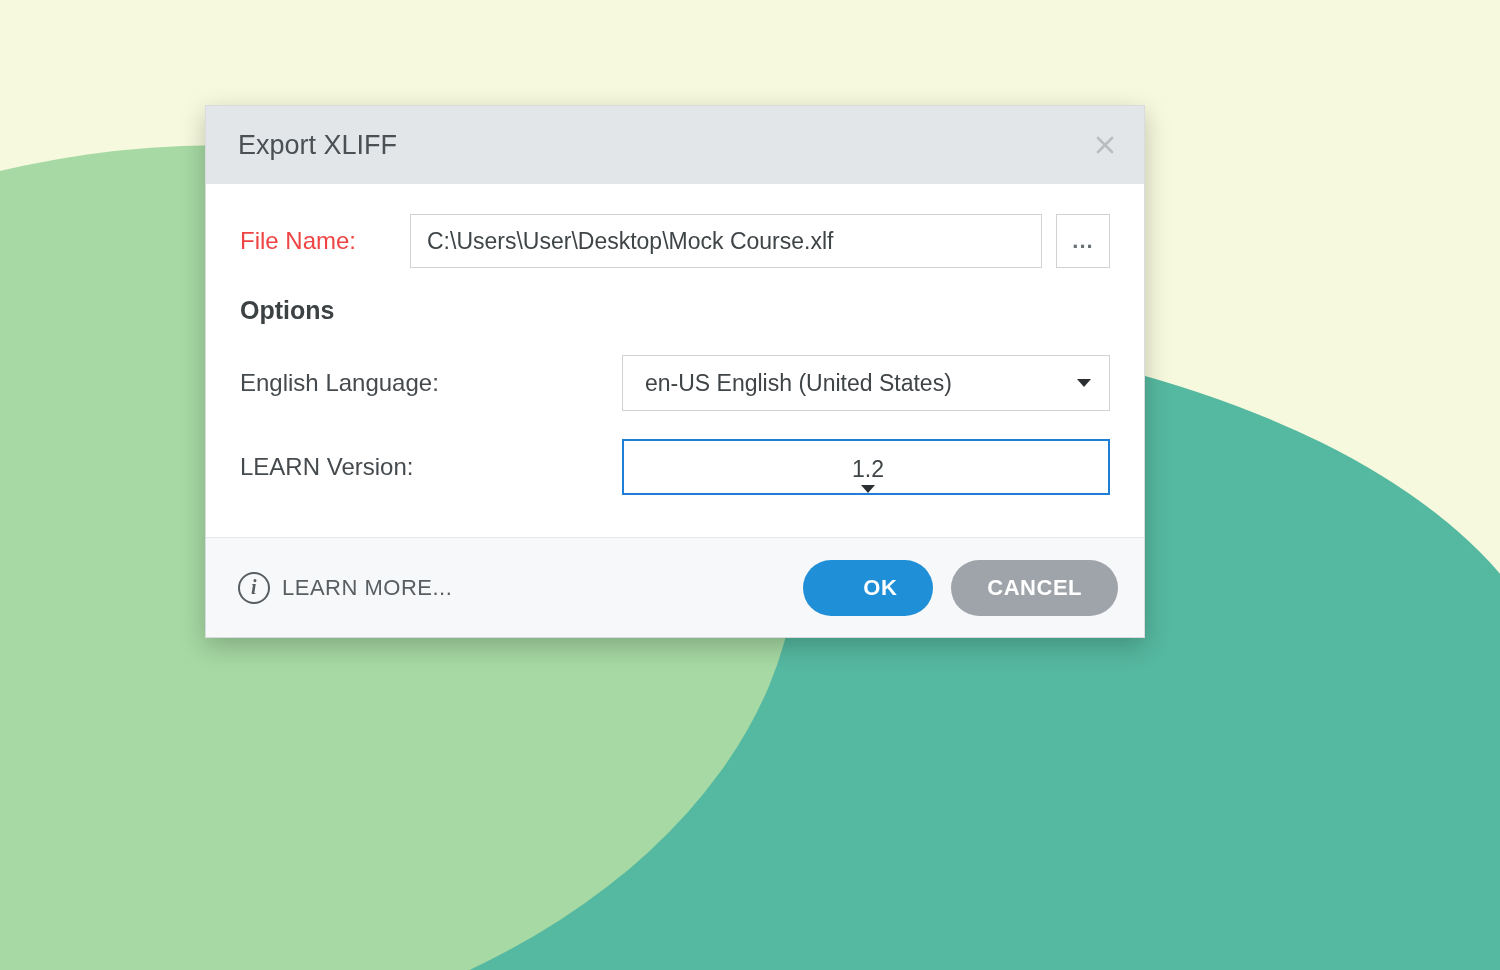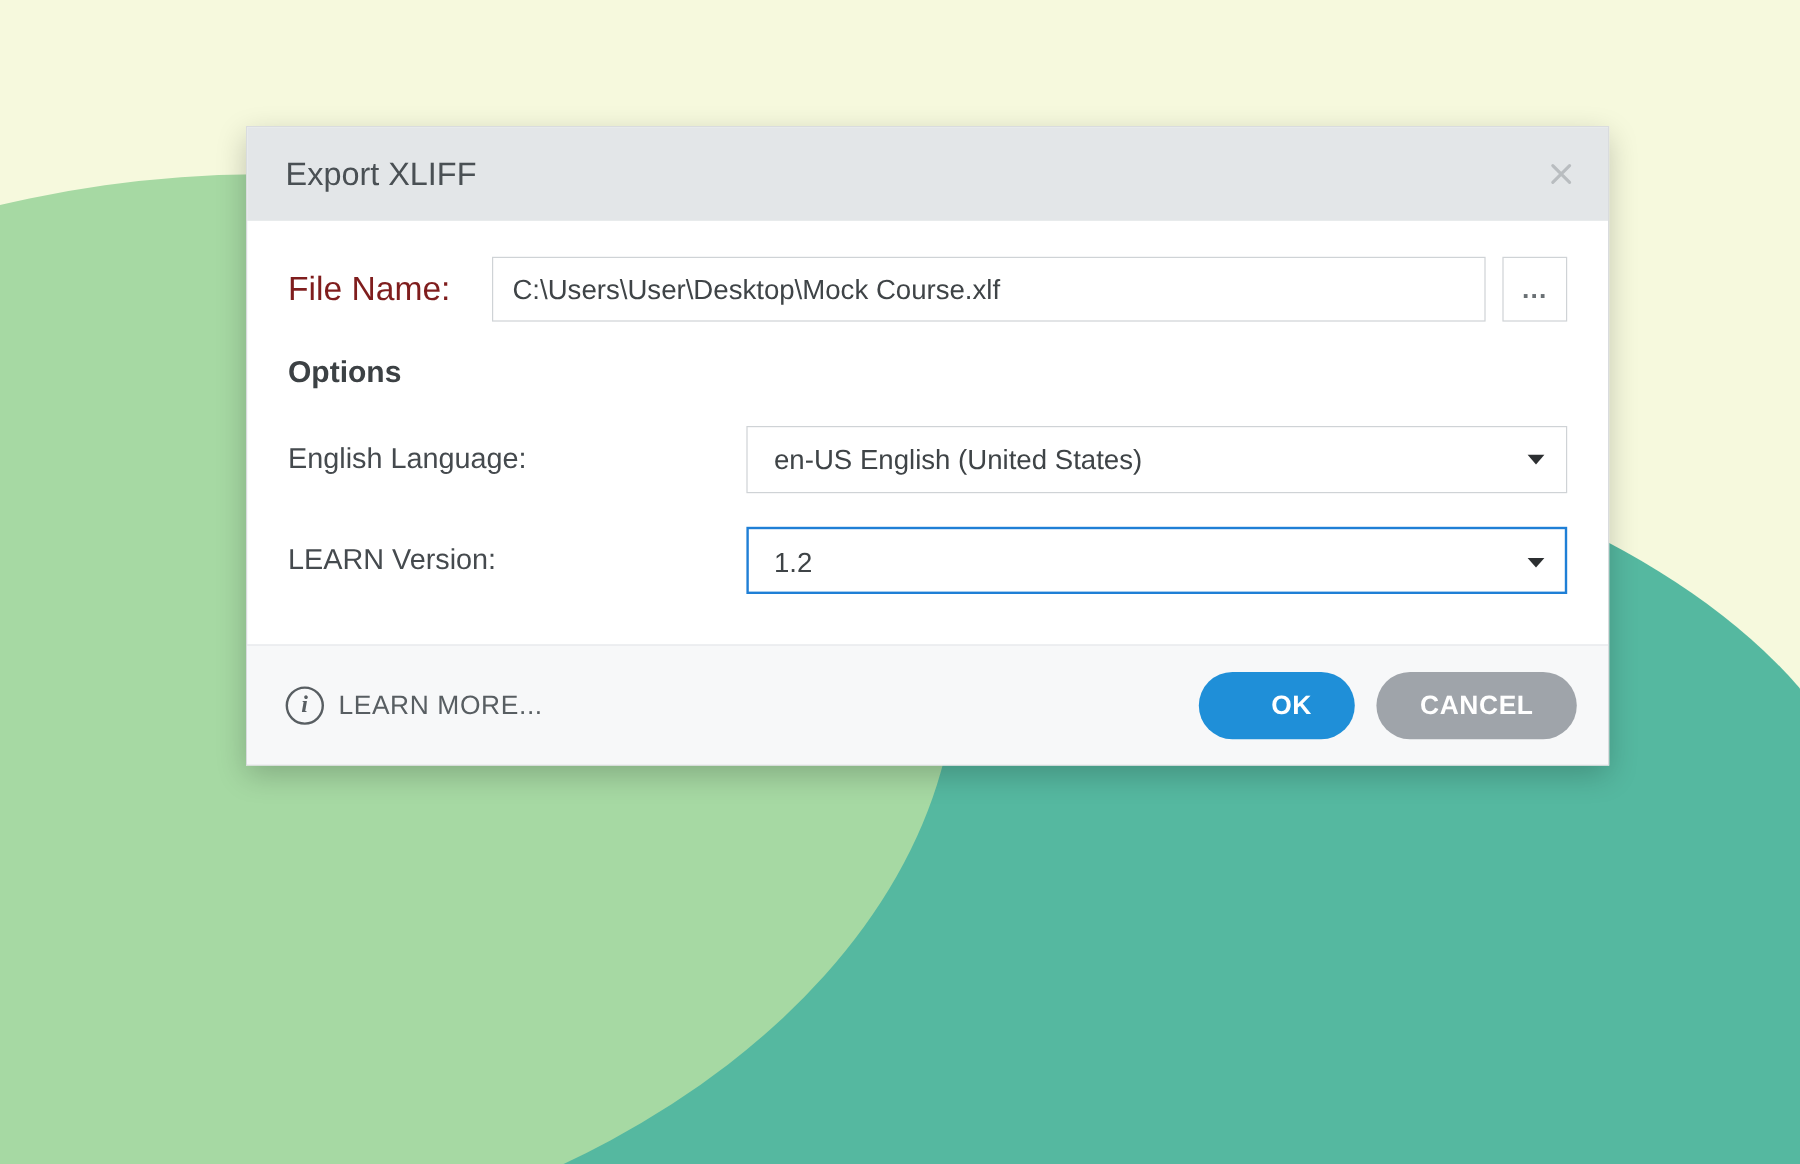--- a/index.html
+++ b/index.html
@@ -27,21 +27,21 @@
     width: 1300px; height: 900px;
     left: -500px; top: 150px;
     background: #a6d9a3;
     border-radius: 50%;
     transform: rotate(-8deg);
   }
 
   .dialog {
     position: absolute;
     left: 205px; top: 105px;
-    width: 1136px;
+    width: 940px;
     background: #ffffff;
     border: 1px solid #d9dcde;
     box-shadow: 0 8px 24px rgba(0,0,0,0.22);
     z-index: 10;
     display: flex;
     flex-direction: column;
   }
   .titlebar {
     height: 78px;
     background: #e3e6e8;
@@ -72,22 +72,22 @@
     color: #3c4144;
     margin-bottom: 26px;
   }
   .row {
     display: flex;
     align-items: center;
     margin-bottom: 28px;
   }
   .row-label {
     width: 170px;
-    font-size: 28px;
-    color: #7f1d1d;
+    font-size: 24px;
+    color: #ef4444;
     font-weight: 400;
   }
   .file-input {
     flex: 1;
     height: 54px;
     border: 1px solid #cfd3d6;
     background: #ffffff;
     font-size: 23px;
     color: #3f4447;
     padding: 0 16px;
@@ -120,21 +120,22 @@
     border: 1px solid #cfd3d6;
     background: #ffffff;
     display: flex;
     align-items: center;
     justify-content: space-between;
     padding: 0 18px 0 22px;
     cursor: pointer;
   }
   .select.focused {
     border: 2px solid #1f7fd6;
-    padding: 4px 17px 0 21px;
+    padding: 15px 17px 0 21px;
+    flex-direction: column;
   }
   .select-text {
     font-size: 23px;
     color: #3f4447;
   }
   .caret {
     width: 0; height: 0;
     border-left: 7px solid transparent;
     border-right: 7px solid transparent;
     border-top: 8px solid #2c2f31;

